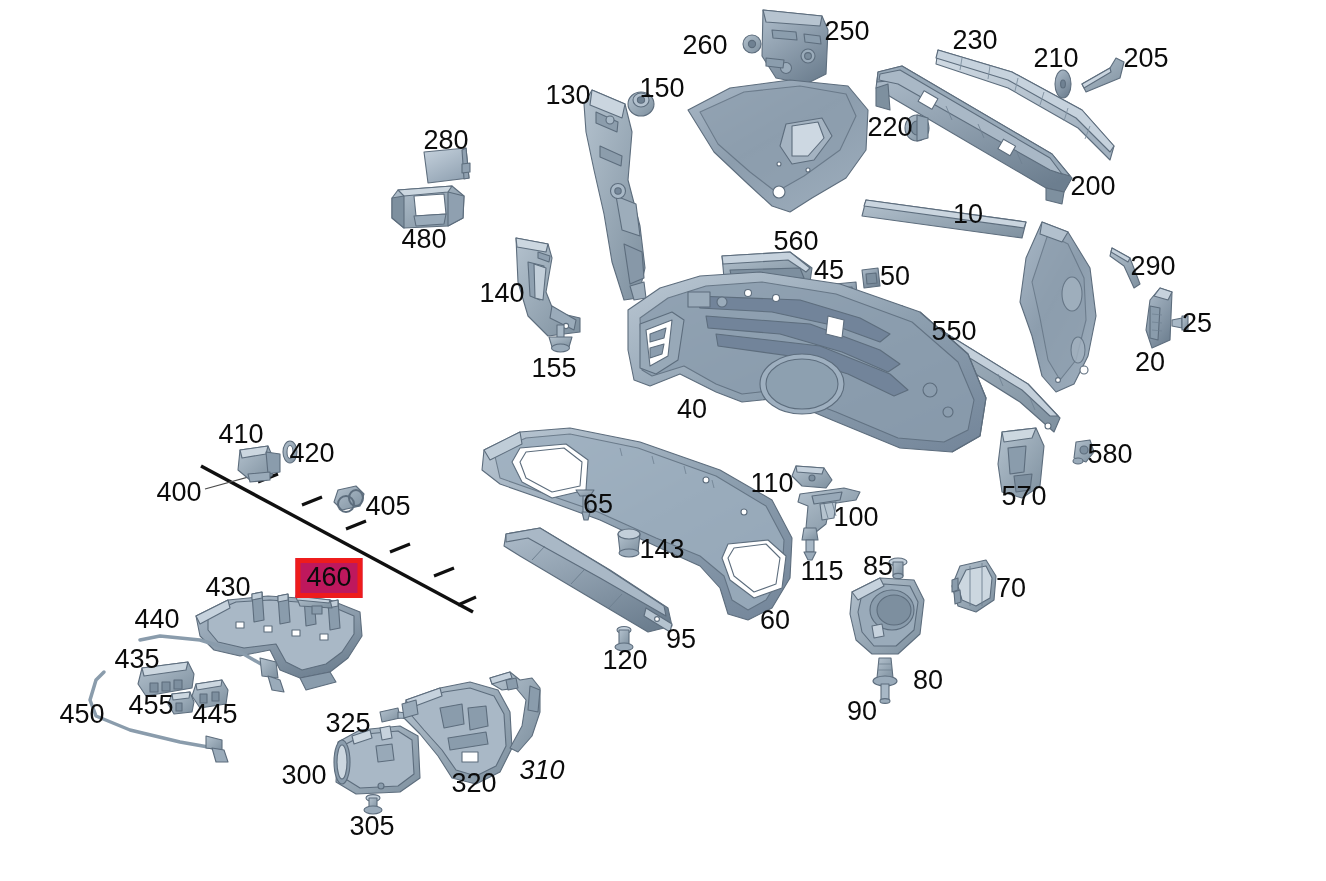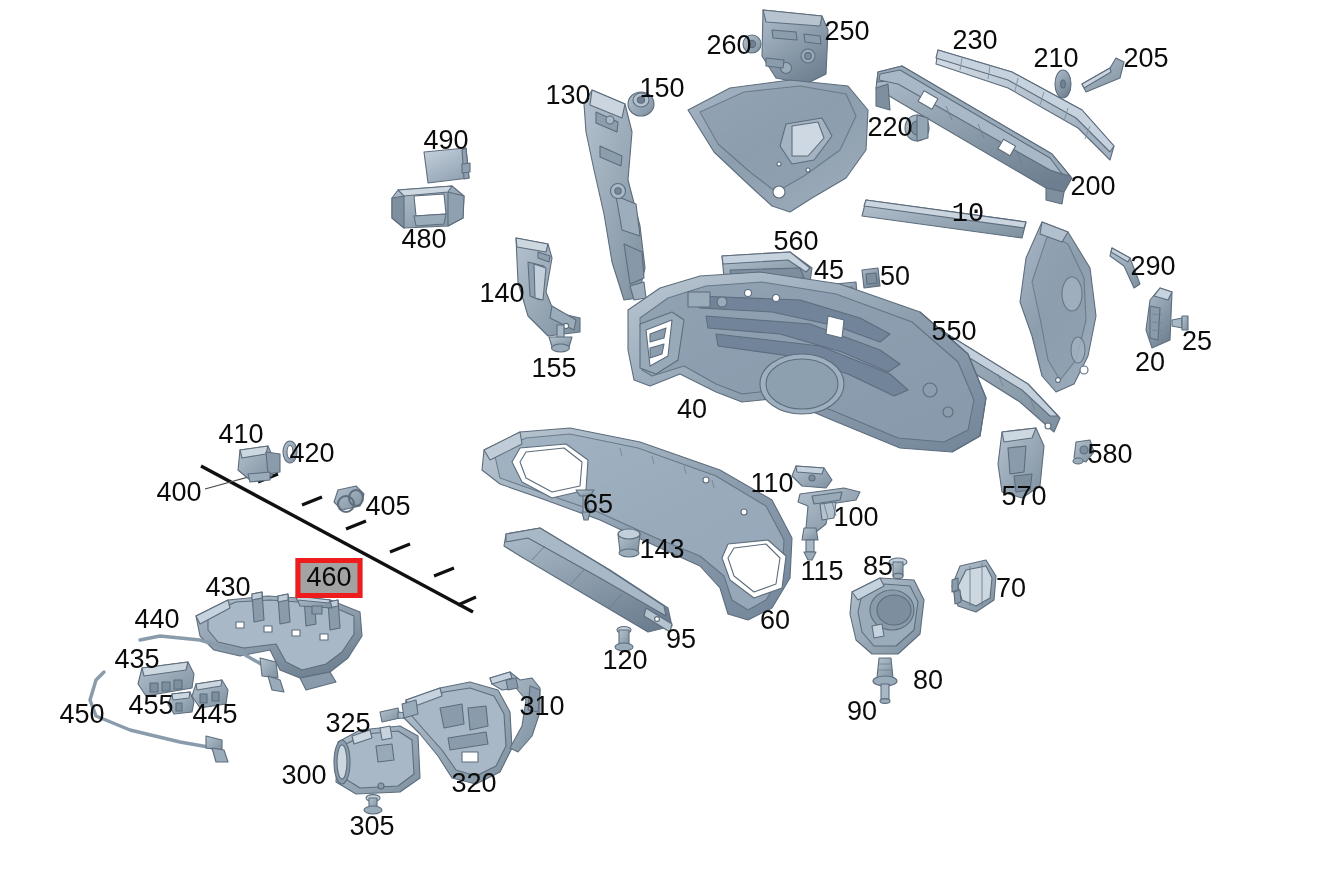--- a/index.html
+++ b/index.html
@@ -25,21 +25,21 @@
     font-family:"Liberation Sans","DejaVu Sans",sans-serif;
     font-size:27px;
     line-height:27px;
     color:#0b0b0b;
     white-space:nowrap;
     letter-spacing:0px;
     transform:translate(-50%,-50%);
     user-select:none;
   }
   .lbl.hl{
-    background:#a3a3a3;
+    background:#be185d;
     border:5px solid #ee1c1c;
     padding:1px 6px 3px 6px;
     line-height:26px;
     font-size:27px;
     box-sizing:border-box;
   }
 </style>
 </head>
 <body>
 
@@ -576,37 +576,37 @@
         <ellipse cx="373" cy="798" rx="7" ry="3.4" fill="#c3cfda"></ellipse>
         <rect x="369" y="798" width="8" height="12" fill="url(#gB)"></rect>
         <ellipse cx="373" cy="810" rx="9" ry="4" fill="#9aabba"></ellipse>
       </g>
 
     </g>
   </svg>
 
   <div id="labels-layer">
       <div class="lbl" style="left: 847px; top: 31px;">250</div>
-      <div class="lbl" style="left: 729px; top: 45px;">260</div>
+      <div class="lbl" style="left: 705px; top: 45px;">260</div>
       <div class="lbl" style="left: 975px; top: 40px;">230</div>
       <div class="lbl" style="left: 1056px; top: 58px;">210</div>
       <div class="lbl" style="left: 1146px; top: 58px;">205</div>
       <div class="lbl" style="left: 662px; top: 88px;">150</div>
       <div class="lbl" style="left: 568px; top: 95px;">130</div>
       <div class="lbl" style="left: 890px; top: 127px;">220</div>
-      <div class="lbl" style="left: 446px; top: 140px;">490</div>
+      <div class="lbl" style="left: 446px; top: 140px;">280</div>
       <div class="lbl" style="left: 1093px; top: 186px;">200</div>
-      <div class="lbl" style="left: 968px; top: 214px; font-family: Liberation Mono, monospace;">10</div>
+      <div class="lbl" style="left: 968px; top: 214px;">10</div>
       <div class="lbl" style="left: 424px; top: 239px;">480</div>
       <div class="lbl" style="left: 796px; top: 241px;">560</div>
       <div class="lbl" style="left: 1153px; top: 266px;">290</div>
       <div class="lbl" style="left: 829px; top: 270px;">45</div>
       <div class="lbl" style="left: 895px; top: 276px;">50</div>
       <div class="lbl" style="left: 502px; top: 293px;">140</div>
-      <div class="lbl" style="left: 1197px; top: 323px; margin-top: 18px;">25</div>
+      <div class="lbl" style="left: 1197px; top: 323px;">25</div>
       <div class="lbl" style="left: 954px; top: 331px;">550</div>
       <div class="lbl" style="left: 1150px; top: 362px;">20</div>
       <div class="lbl" style="left: 554px; top: 368px;">155</div>
       <div class="lbl" style="left: 692px; top: 409px;">40</div>
       <div class="lbl" style="left: 241px; top: 434px;">410</div>
       <div class="lbl" style="left: 312px; top: 453px;">420</div>
       <div class="lbl" style="left: 1110px; top: 454px;">580</div>
       <div class="lbl" style="left: 179px; top: 492px;">400</div>
       <div class="lbl" style="left: 772px; top: 483px;">110</div>
       <div class="lbl" style="left: 388px; top: 506px;">405</div>
@@ -623,19 +623,19 @@
       <div class="lbl" style="left: 775px; top: 620px;">60</div>
       <div class="lbl" style="left: 681px; top: 639px;">95</div>
       <div class="lbl" style="left: 928px; top: 645px; margin-top: 35px;">80</div>
       <div class="lbl" style="left: 137px; top: 659px;">435</div>
       <div class="lbl" style="left: 625px; top: 660px;">120</div>
       <div class="lbl" style="left: 151px; top: 705px;">455</div>
       <div class="lbl" style="left: 215px; top: 714px;">445</div>
       <div class="lbl" style="left: 82px; top: 714px;">450</div>
       <div class="lbl" style="left: 862px; top: 711px;">90</div>
       <div class="lbl" style="left: 348px; top: 723px; text-align: right;">325</div>
-      <div class="lbl" style="left: 542px; top: 706px;">310</div>
+      <div class="lbl" style="left: 542px; top: 770px; font-style: italic;">310</div>
       <div class="lbl" style="left: 304px; top: 775px;">300</div>
       <div class="lbl" style="left: 474px; top: 783px;">320</div>
       <div class="lbl" style="left: 372px; top: 826px;">305</div>
     </div>
 
 </div>
 
 </body></html>

